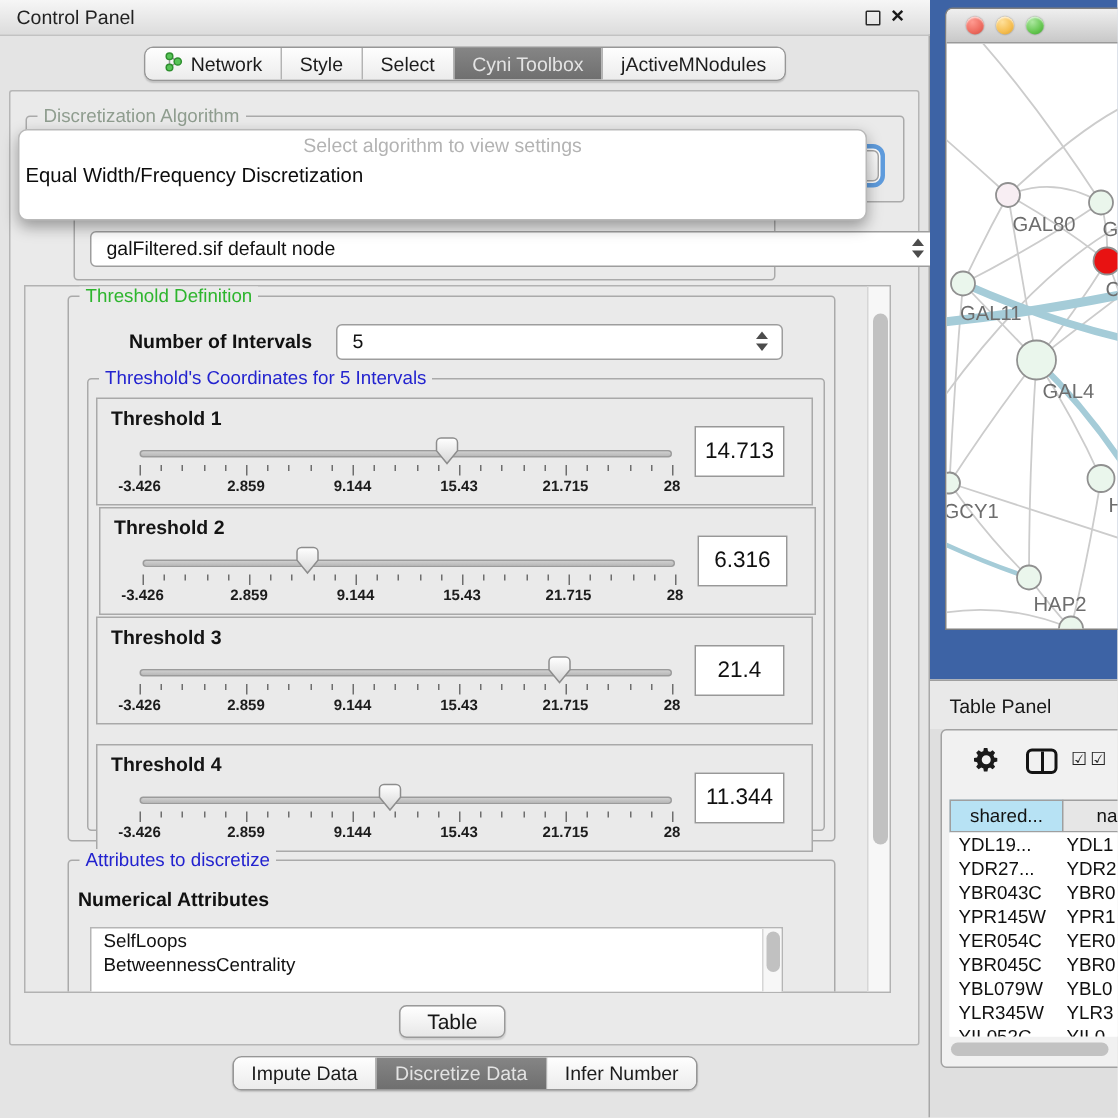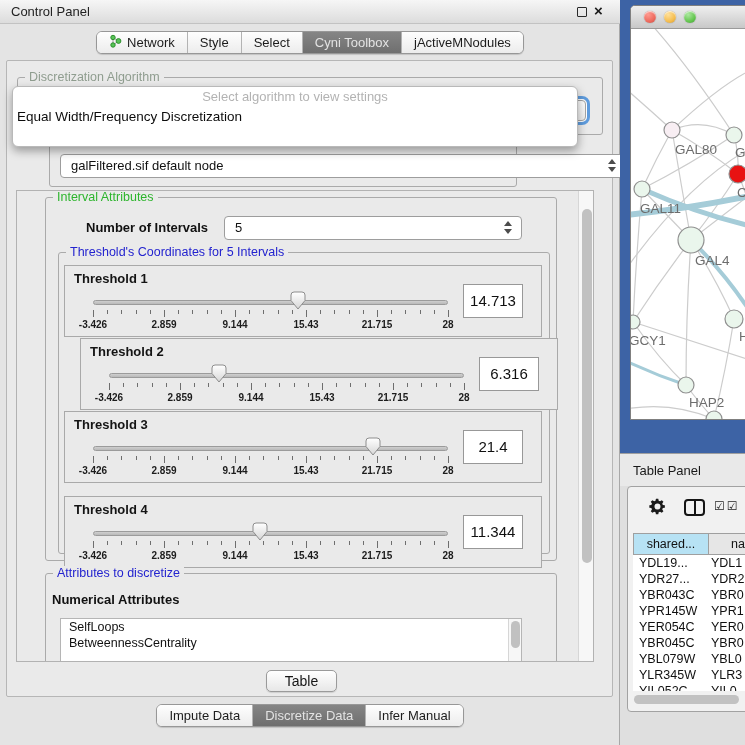--- a/index.html
+++ b/index.html
@@ -151,21 +151,21 @@
 
   <div id="algo-popup" class="abs">
     <div class="ph">Select algorithm to view settings</div>
     <div id="algo-options">
         <div class="opt">Equal Width/Frequency Discretization</div>
       </div>
   </div>
 
   <div id="scrollpane" class="abs">
     <div class="group" style="left:28px;top:6px;width:512px;height:364px;">
-      <span class="group-title t-green">Interval Attributes</span>
+      <span class="group-title t-green">Threshold Definition</span>
       <span style="position:absolute;left:40px;top:22px;font-weight:bold;">Number of Intervals</span>
       <div class="combo" style="left:178px;top:18px;width:298px;">
         <span>5</span>
         <div class="spinner">
             <div class="spin-up"></div>
             <div class="spin-dn"></div>
           </div>
       </div>
       <div class="group" style="left:12px;top:54px;width:492px;height:302px;">
         <span class="group-title t-blue" style="background:#eaeaea;">Threshold's Coordinates for 5 Intervals</span>
@@ -203,21 +203,21 @@
               <div class="tick-lab" style="left: 67px; top: 53px;">2.859</div>
               <div class="tick-lab" style="left: 138px; top: 53px;">9.144</div>
               <div class="tick-lab" style="left: 209px; top: 53px;">15.43</div>
               <div class="tick-lab" style="left: 280px; top: 53px;">21.715</div>
               <div class="tick-lab" style="left: 351px; top: 53px;">28</div>
               <div class="sl-thumb" style="left: 224.905px;"><svg width="16" height="19" viewBox="0 0 16 19">
                   <path d="M4 1 h8 a3 3 0 0 1 3 3 v5.5 L8 18 L1 9.5 V4 a3 3 0 0 1 3-3 Z" fill="url(#thumbGrad)" stroke="#8d8d8d"></path>
                 </svg></div>
               <div class="val-box">14.713</div>
             </div>
-            <div class="thr-box" style="top: 85px; left: 21px;">
+            <div class="thr-box" style="top: 85px; left: 7px;">
               <div class="thr-label">Threshold 2</div>
               <div class="sl-track"></div>
               <div class="tick" style="left: 28px; top: 44px; height: 7px;"></div>
               <div class="tick" style="left: 42.2px; top: 44px; height: 4px;"></div>
               <div class="tick" style="left: 56.4px; top: 44px; height: 4px;"></div>
               <div class="tick" style="left: 70.6px; top: 44px; height: 4px;"></div>
               <div class="tick" style="left: 84.8px; top: 44px; height: 4px;"></div>
               <div class="tick" style="left: 99px; top: 44px; height: 7px;"></div>
               <div class="tick" style="left: 113.2px; top: 44px; height: 4px;"></div>
               <div class="tick" style="left: 127.4px; top: 44px; height: 4px;"></div>
@@ -354,21 +354,21 @@
   <div id="apply-btn" class="abs">Table</div>
 
   <div id="bottom-tabs" class="abs"><span class="segbar">
         <div class="seg">
           <span>Impute Data</span>
         </div>
         <div class="seg sel">
           <span>Discretize Data</span>
         </div>
         <div class="seg">
-          <span>Infer Manual</span>
+          <span>Infer Number</span>
         </div>
       </span></div>
 </div>
 
 <div id="desktop" class="abs"></div>
 
 <div id="net-window" class="abs">
   <div id="net-titlebar">
     <div class="tl" style="left:13px;background:radial-gradient(circle at 35% 30%,#ff9a90,#ed6a5e 60%,#c94c42);"></div>
     <div class="tl" style="left:33px;background:radial-gradient(circle at 35% 30%,#ffe09a,#f5bd4f 60%,#d29a2e);"></div>

